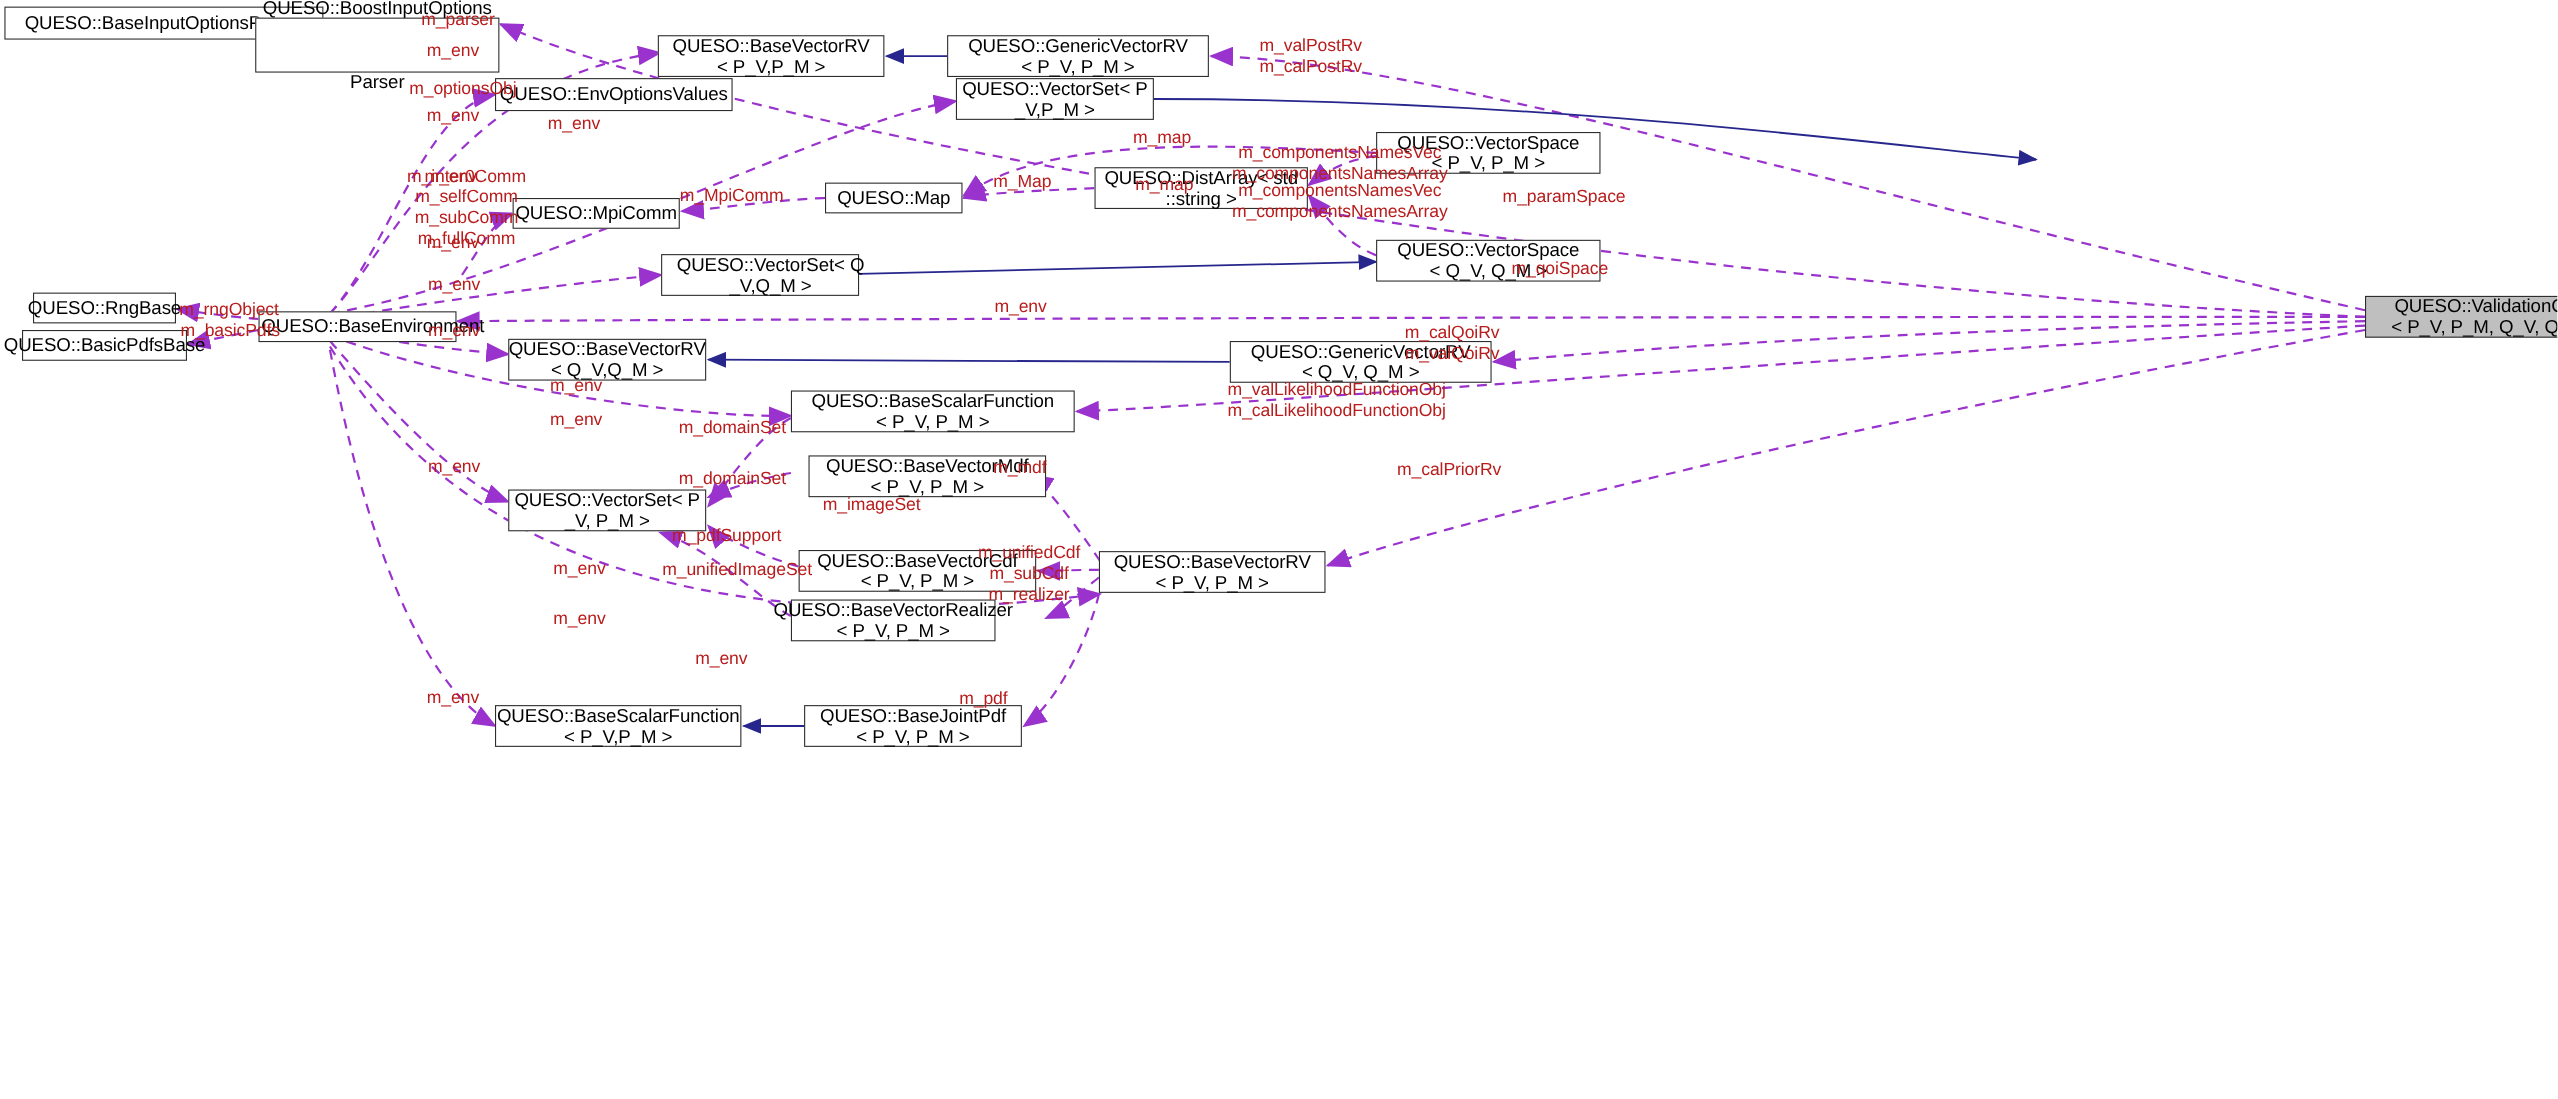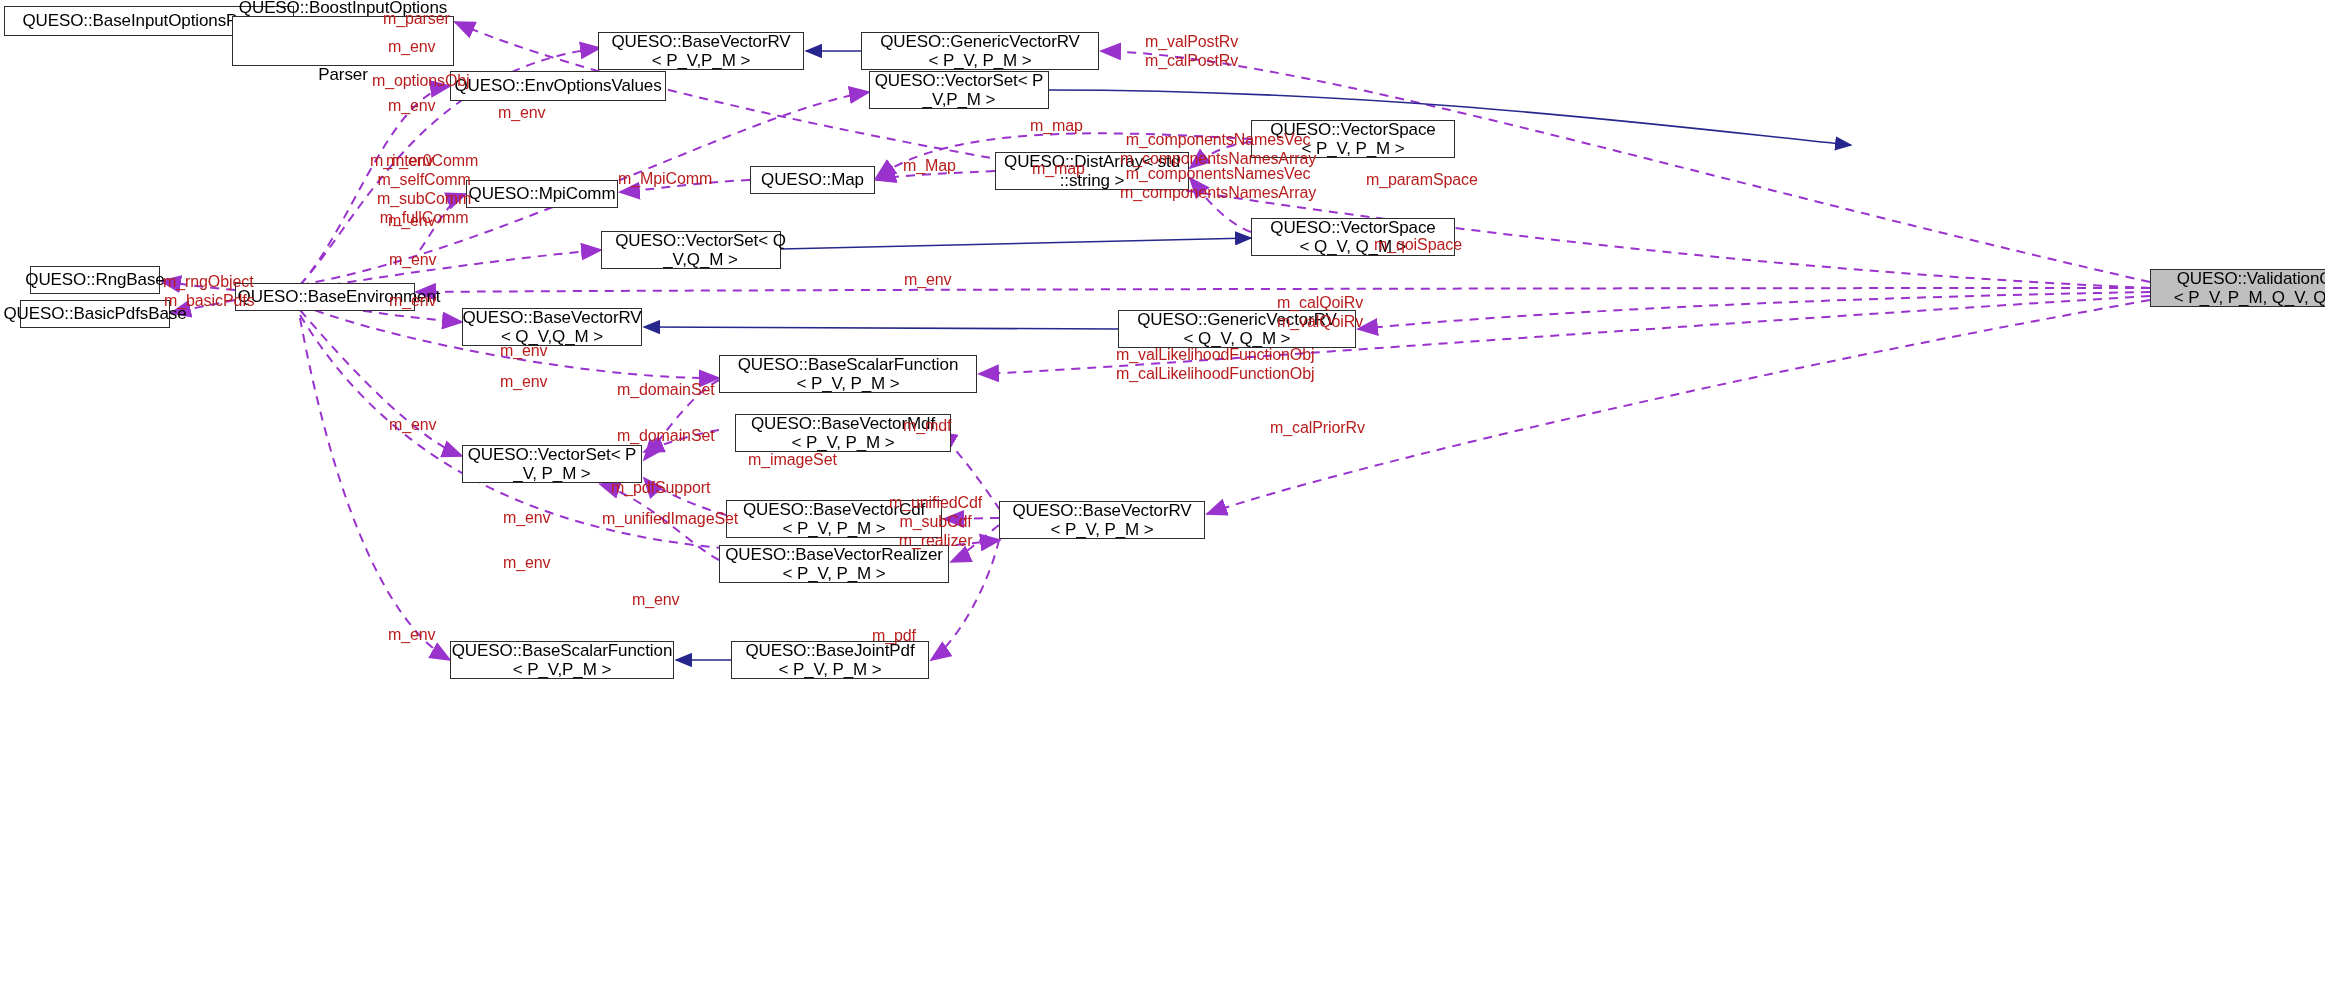--- a/index.html
+++ b/index.html
@@ -124,21 +124,21 @@
       <div class="node" style="left: 30px; top: 266px; width: 130px; height: 28px;"><span class="ln">QUESO::RngBase</span></div>
       <div class="node" style="left: 235px; top: 283px; width: 180px; height: 28px; padding-left: 28px;"><span class="ln">QUESO::BaseEnvironment</span></div>
       <div class="node" style="left: 20px; top: 300px; width: 150px; height: 28px;"><span class="ln">QUESO::BasicPdfsBase</span></div>
       <div class="node" style="left: 462px; top: 308px; width: 180px; height: 38px;"><span class="ln">QUESO::BaseVectorRV</span><span class="ln">&lt; Q_V,Q_M &gt;</span></div>
       <div class="node" style="left: 1118px; top: 310px; width: 238px; height: 38px;"><span class="ln">QUESO::GenericVectorRV</span><span class="ln">&lt; Q_V, Q_M &gt;</span></div>
       <div class="node" style="left: 719px; top: 355px; width: 258px; height: 38px;"><span class="ln">QUESO::BaseScalarFunction</span><span class="ln">&lt; P_V, P_M &gt;</span></div>
       <div class="node" style="left: 719px; top: 414px; width: 216px; height: 38px; margin-left: 16px;"><span class="ln">QUESO::BaseVectorMdf</span><span class="ln">&lt; P_V, P_M &gt;</span></div>
       <div class="node" style="left: 462px; top: 445px; width: 180px; height: 38px;"><span class="ln">QUESO::VectorSet&lt; P</span><span class="ln">_V, P_M &gt;</span></div>
       <div class="node" style="left: 726px; top: 500px; width: 216px; height: 38px;"><span class="ln">QUESO::BaseVectorCdf</span><span class="ln">&lt; P_V, P_M &gt;</span></div>
       <div class="node" style="left: 999px; top: 501px; width: 206px; height: 38px;"><span class="ln">QUESO::BaseVectorRV</span><span class="ln">&lt; P_V, P_M &gt;</span></div>
-      <div class="node" style="left: 719px; top: 545px; width: 230px; height: 38px; text-align: center;"><span class="ln">QUESO::BaseVectorRealizer</span><span class="ln">&lt; P_V, P_M &gt;</span></div>
+      <div class="node" style="left: 719px; top: 545px; width: 186px; height: 38px; text-align: center;"><span class="ln">QUESO::BaseVectorRealizer</span><span class="ln">&lt; P_V, P_M &gt;</span></div>
       <div class="node" style="left: 450px; top: 641px; width: 224px; height: 38px;"><span class="ln">QUESO::BaseScalarFunction</span><span class="ln">&lt; P_V,P_M &gt;</span></div>
       <div class="node" style="left: 731px; top: 641px; width: 198px; height: 38px;"><span class="ln">QUESO::BaseJointPdf</span><span class="ln">&lt; P_V, P_M &gt;</span></div>
     </div>
   <div id="labels-layer">
       <div class="edge-label" style="left: 383px; top: 10px;"><div>m_parser</div></div>
       <div class="edge-label" style="left: 388px; top: 38px;"><div>m_env</div></div>
       <div class="edge-label" style="left: 1145px; top: 33px;"><div>m_valPostRv</div><div>m_calPostRv</div></div>
       <div class="edge-label" style="left: 372px; top: 72px;"><div>m_optionsObj</div></div>
       <div class="edge-label" style="left: 388px; top: 97px;"><div>m_env</div></div>
       <div class="edge-label" style="left: 498px; top: 104px;"><div>m_env</div></div>

